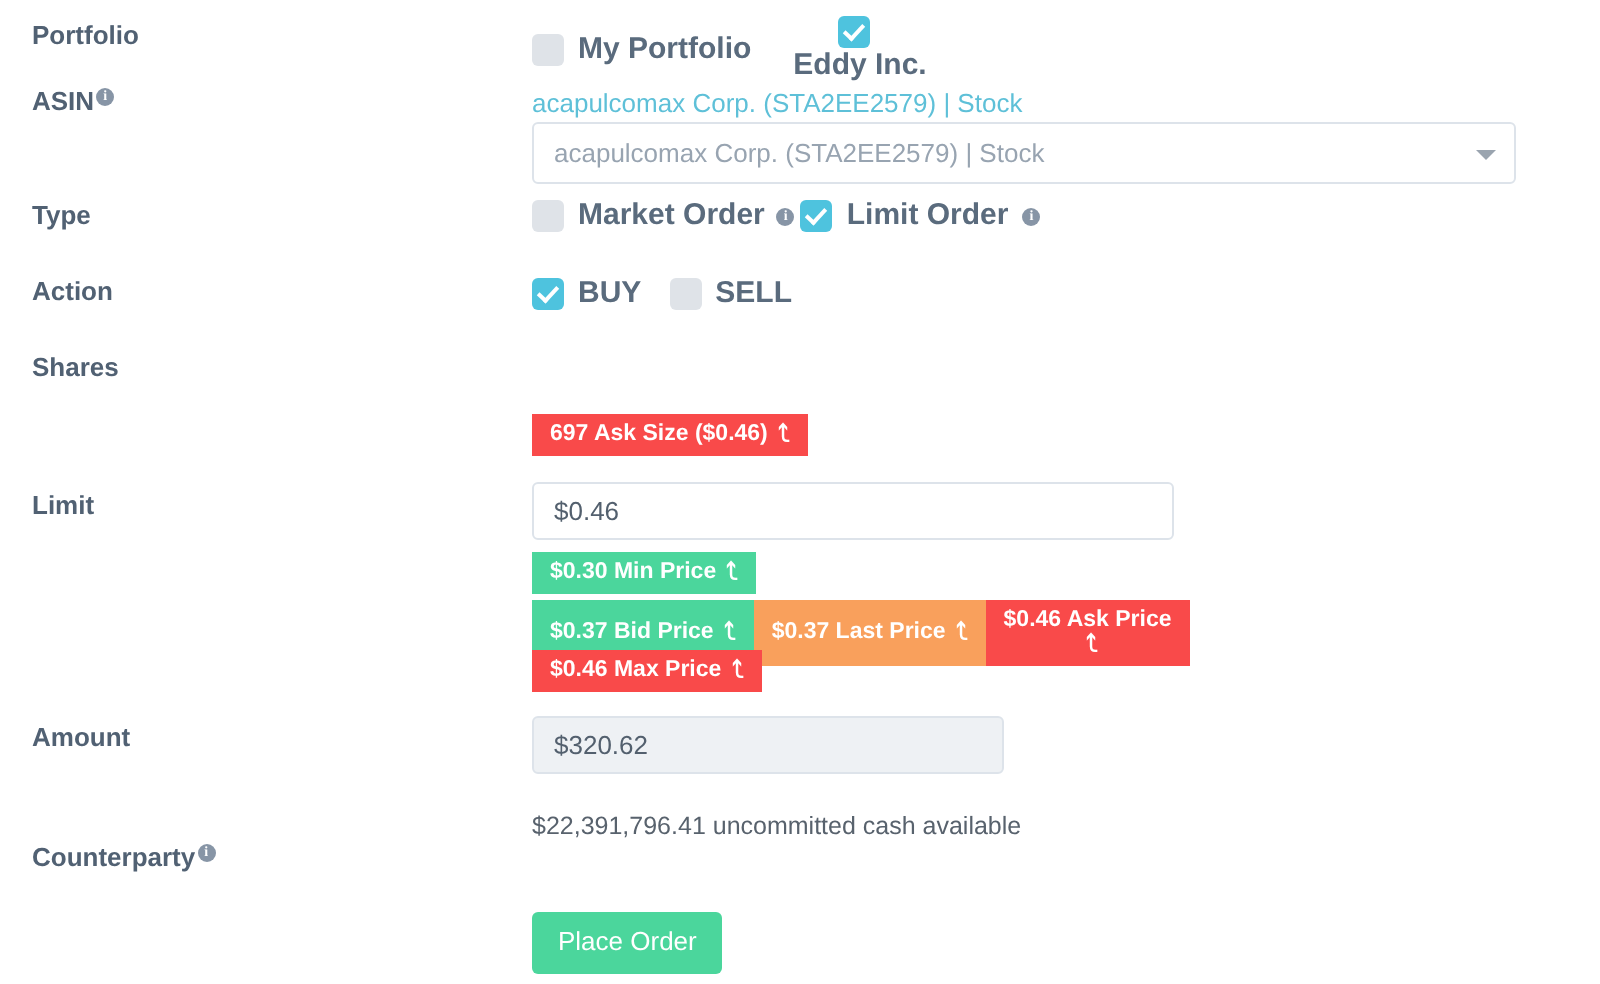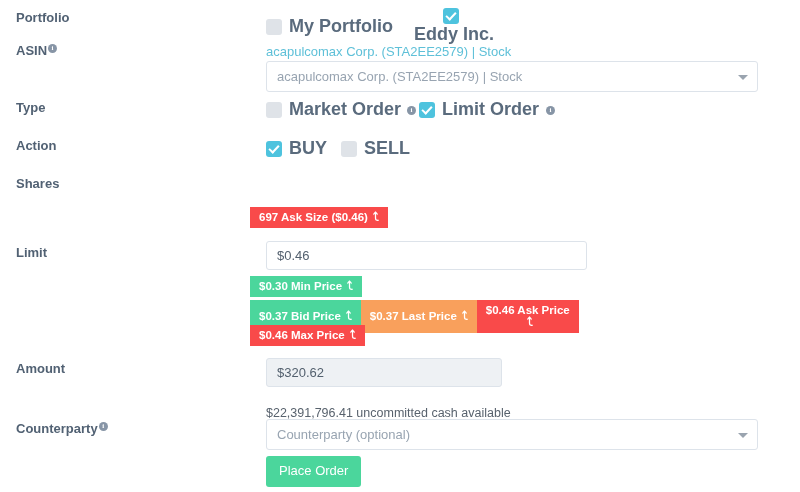--- a/index.html
+++ b/index.html
@@ -98,21 +98,21 @@
     position: absolute;
     left: 5px;
     top: 2px;
     width: 4px;
     height: 8px;
     border: solid #ffffff;
     border-width: 0 2px 2px 0;
     transform: rotate(43deg);
   }
   .cb-label {
-    font-size: 18px;
+    font-size: 15px;
     font-weight: bold;
     color: #5a6b7d;
     margin-left: 7px;
     white-space: nowrap;
   }
 
   
   .asin-link {
     color: #5ec0d8;
     font-size: 13px;
@@ -161,21 +161,21 @@
     width: 0;
     height: 0;
     border-left: 5px solid transparent;
     border-right: 5px solid transparent;
     border-top: 5px solid #9aa4af;
   }
 
   
   .badge-row {
     position: absolute;
-    left: 250px;
+    left: 266px;
     display: flex;
     align-items: stretch;
   }
   .badge {
     font-size: 11.5px;
     font-weight: bold;
     color: #ffffff;
     padding: 4px 9px 5px 9px;
     line-height: 12px;
     white-space: nowrap;
@@ -316,20 +316,16 @@
 
   <div class="row-label" style="top:361px;">
     <span>Amount</span>
   </div>
   <input class="txt readonly" type="text" readonly="" style="position: absolute; left: 266px; top: 358px; width: 236px;" value="$320.62">
   <div class="helper" style="top:406px;">$22,391,796.41 uncommitted cash available</div>
 
   <div class="row-label" style="top:421px;">
     <span>Counterparty</span><span class="info-icon">i</span>
   </div>
-  <div class="sel" style="position:absolute;left:266px;top:419px;width:492px;">
-    <span>Counterparty (optional)</span>
-    <span class="caret"></span>
-  </div>
 
   <button class="btn" style="left: 266px; top: 456px; background: rgb(75, 214, 156);">Place Order</button>
 
 </div>
 
 </body></html>

